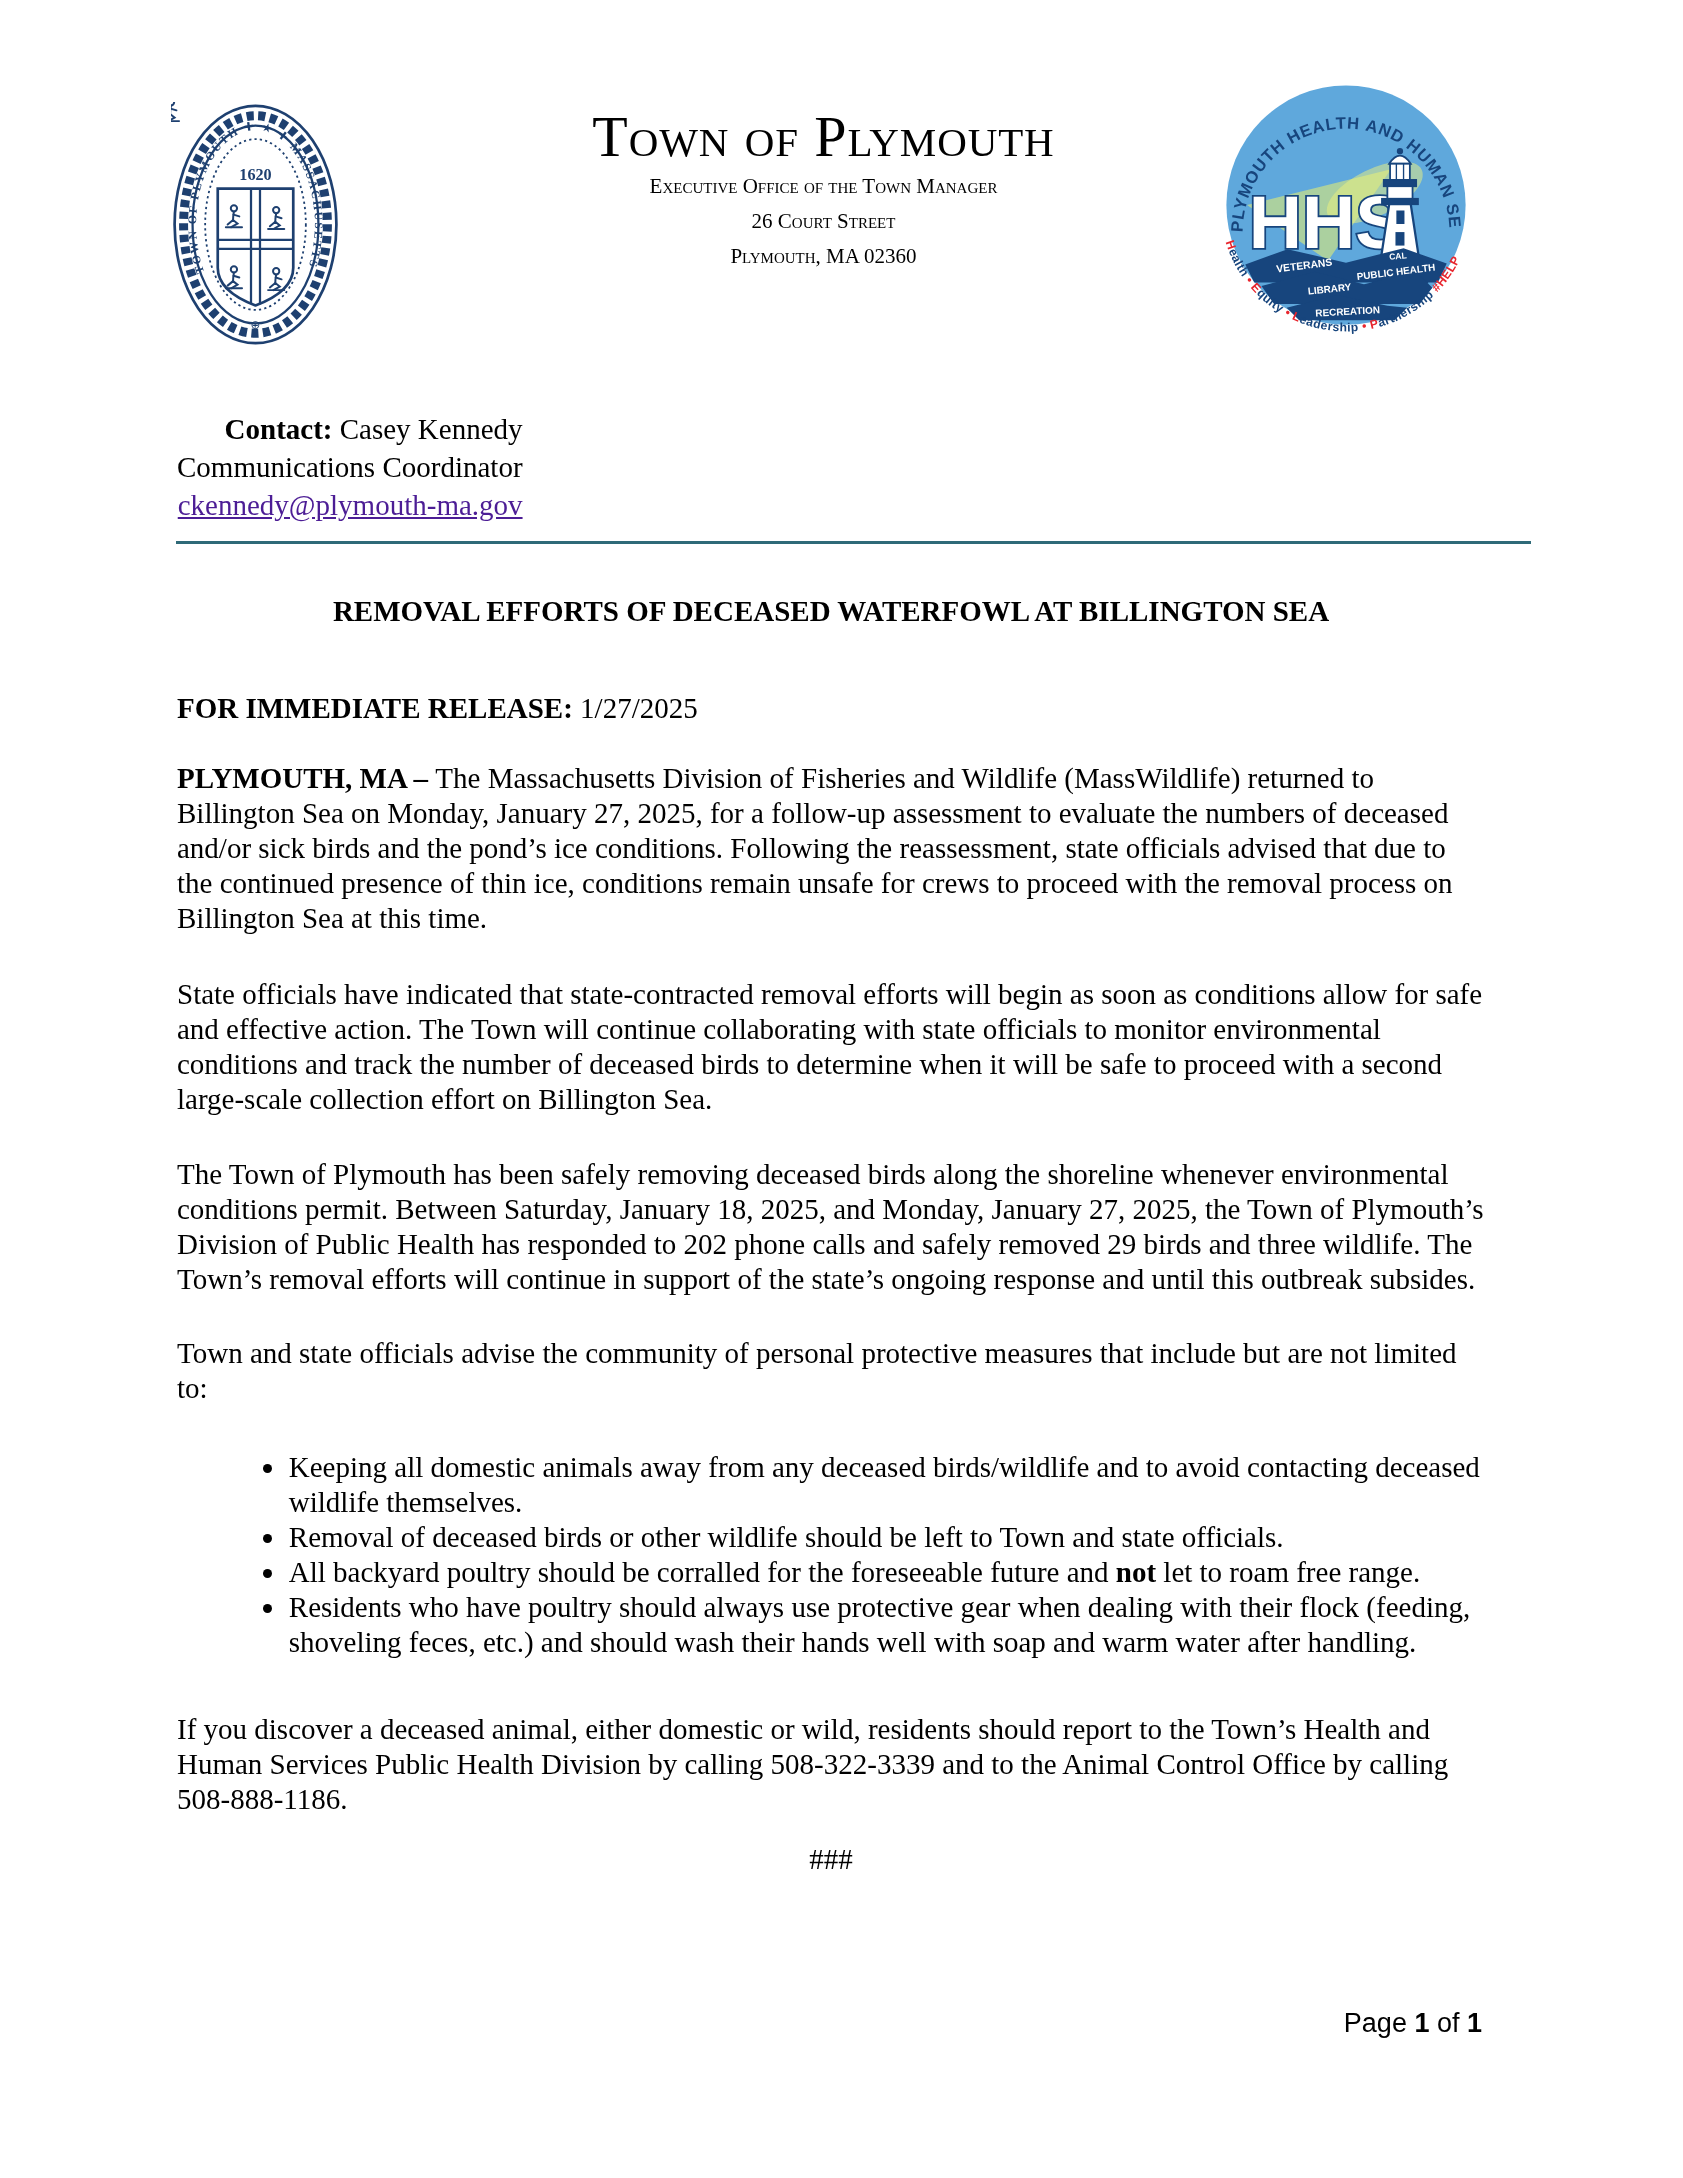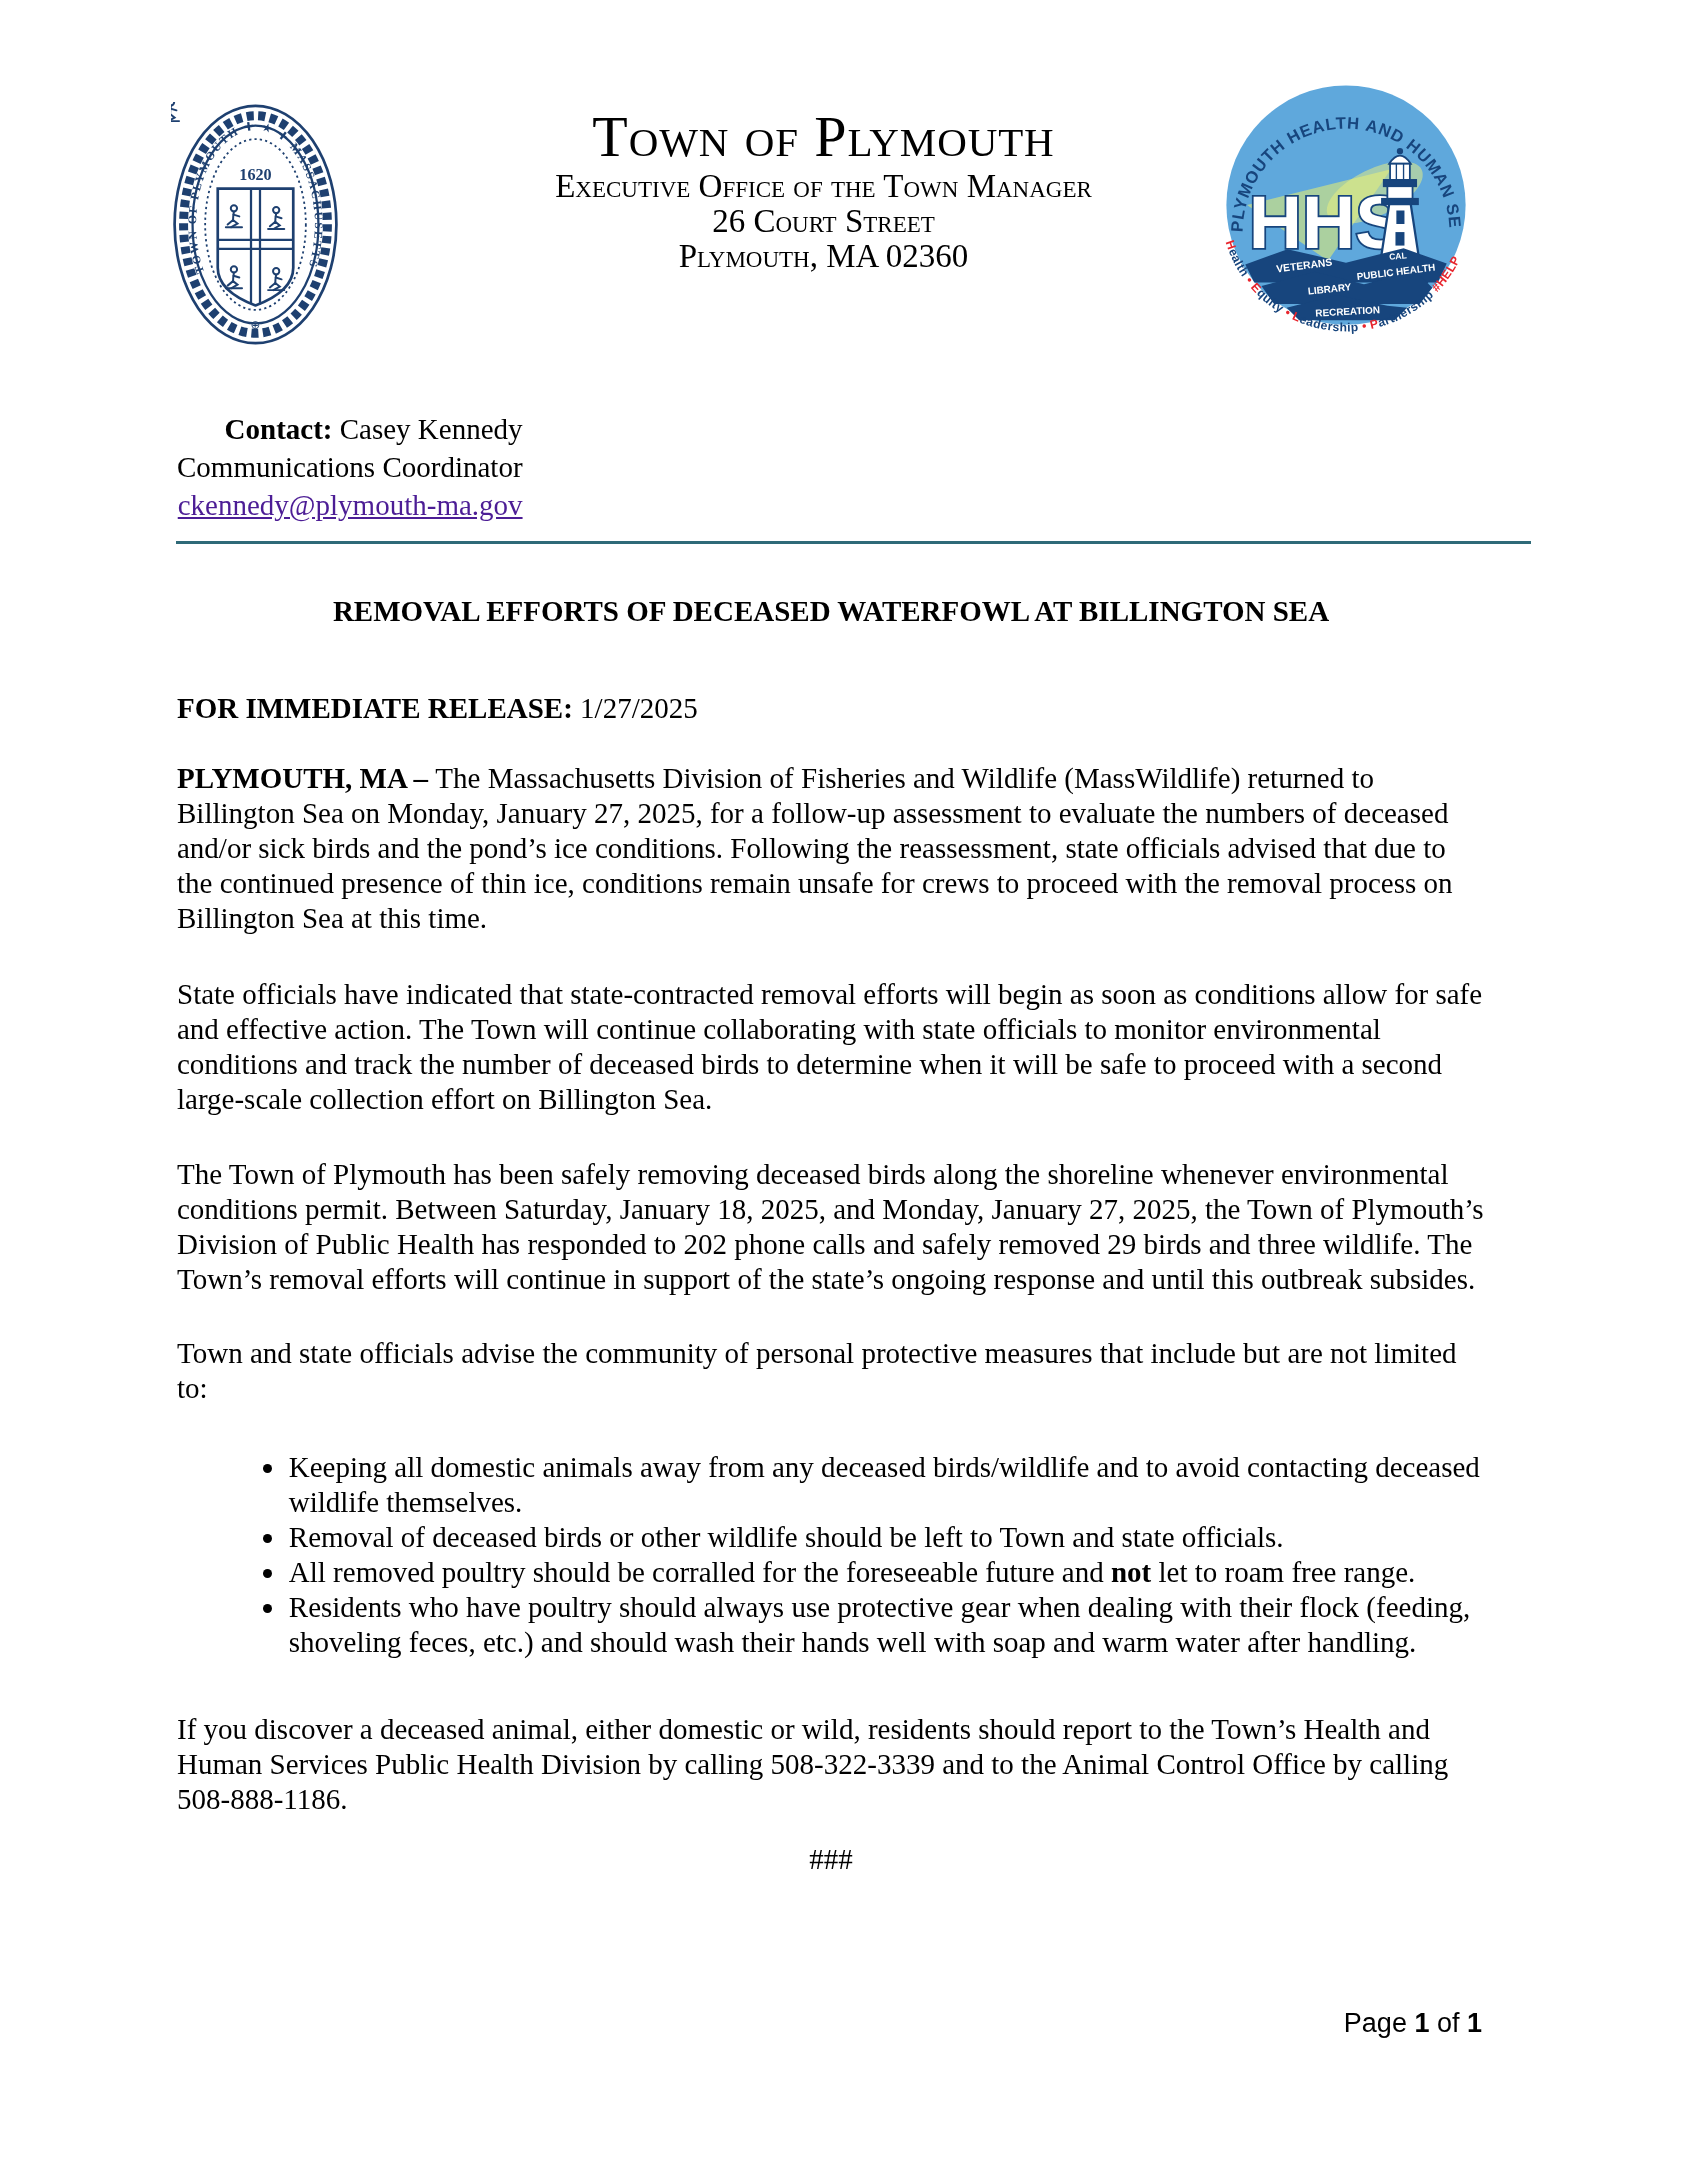--- a/index.html
+++ b/index.html
@@ -12,21 +12,21 @@
     margin:0 auto;
     overflow:hidden;
   }
   
   .seal{position:absolute;left:171px;top:102px;width:169px;height:245px;}
   .hhs{position:absolute;left:1211px;top:72px;width:270px;height:286px;}
   .lh-center{position:absolute;left:378px;top:104px;width:891px;text-align:center;}
   .org-name{
     font-size:58px;line-height:65px;font-variant:small-caps;letter-spacing:0.9px;
   }
-  .lh-sub{font-size:33px;line-height:35px;font-variant:small-caps;}
+  .lh-sub{font-size:21px;line-height:35px;font-variant:small-caps;}
   
   .contact{position:absolute;left:177px;top:410px;font-size:29px;line-height:38px;text-align:right;}
   .contact p{margin:0;}
   .email{color:#4c1d95;text-decoration:underline;cursor:pointer;}
   .rule{
     position:absolute;left:176px;top:541px;width:1355px;height:0;
     border:none;border-top:3.6px solid #2f6a78;margin:0;
   }
   
   main{
@@ -167,21 +167,21 @@
 
     <p class="p2">State officials have indicated that state-contracted removal efforts will begin as soon as conditions allow for safe and effective action. The Town will continue collaborating with state officials to monitor environmental conditions and track the number of deceased birds to determine when it will be safe to proceed with a second large-scale collection effort on Billington Sea.</p>
 
     <p class="p3">The Town of Plymouth has been safely removing deceased birds along the shoreline whenever environmental conditions permit. Between Saturday, January 18, 2025, and Monday, January 27, 2025, the Town of Plymouth’s Division of Public Health has responded to 202 phone calls and safely removed 29 birds and three wildlife. The Town’s removal efforts will continue in support of the state’s ongoing response and until this outbreak subsides.</p>
 
     <p class="p4">Town and state officials advise the community of personal protective measures that include but are not limited to:</p>
 
     <ul class="bullets">
       <li>Keeping all domestic animals away from any deceased birds/wildlife and to avoid contacting deceased wildlife themselves.</li>
       <li>Removal of deceased birds or other wildlife should be left to Town and state officials.</li>
-      <li><span>All removed poultry should be corralled for the foreseeable future and </span><b>not</b><span> let to roam free range.</span></li>
+      <li><span>All backyard poultry should be corralled for the foreseeable future and </span><b>not</b><span> let to roam free range.</span></li>
       <li>Residents who have poultry should always use protective gear when dealing with their flock (feeding, shoveling feces, etc.) and should wash their hands well with soap and warm water after handling.</li>
     </ul>
 
     <p class="p5">If you discover a deceased animal, either domestic or wild, residents should report to the Town’s Health and Human Services Public Health Division by calling 508-322-3339 and to the Animal Control Office by calling 508-888-1186.</p>
 
     <p class="end-mark">###</p>
   </main>
 
   <footer>
     <span>Page </span><b>1</b><span> of </span><b>1</b>

